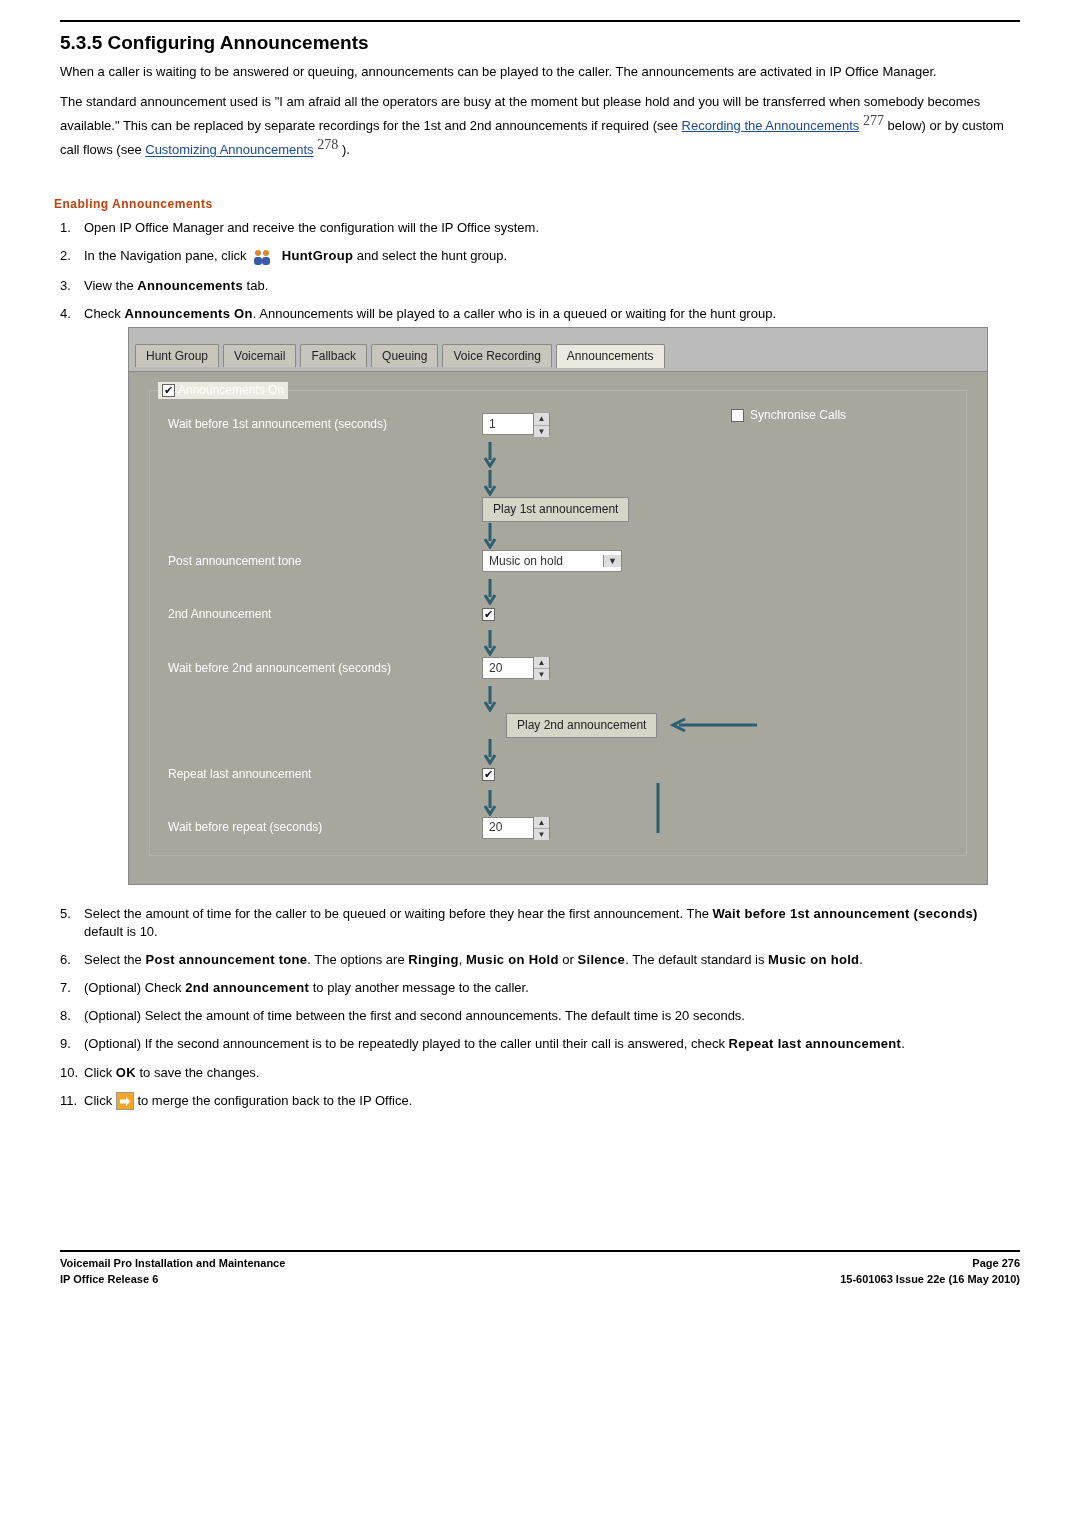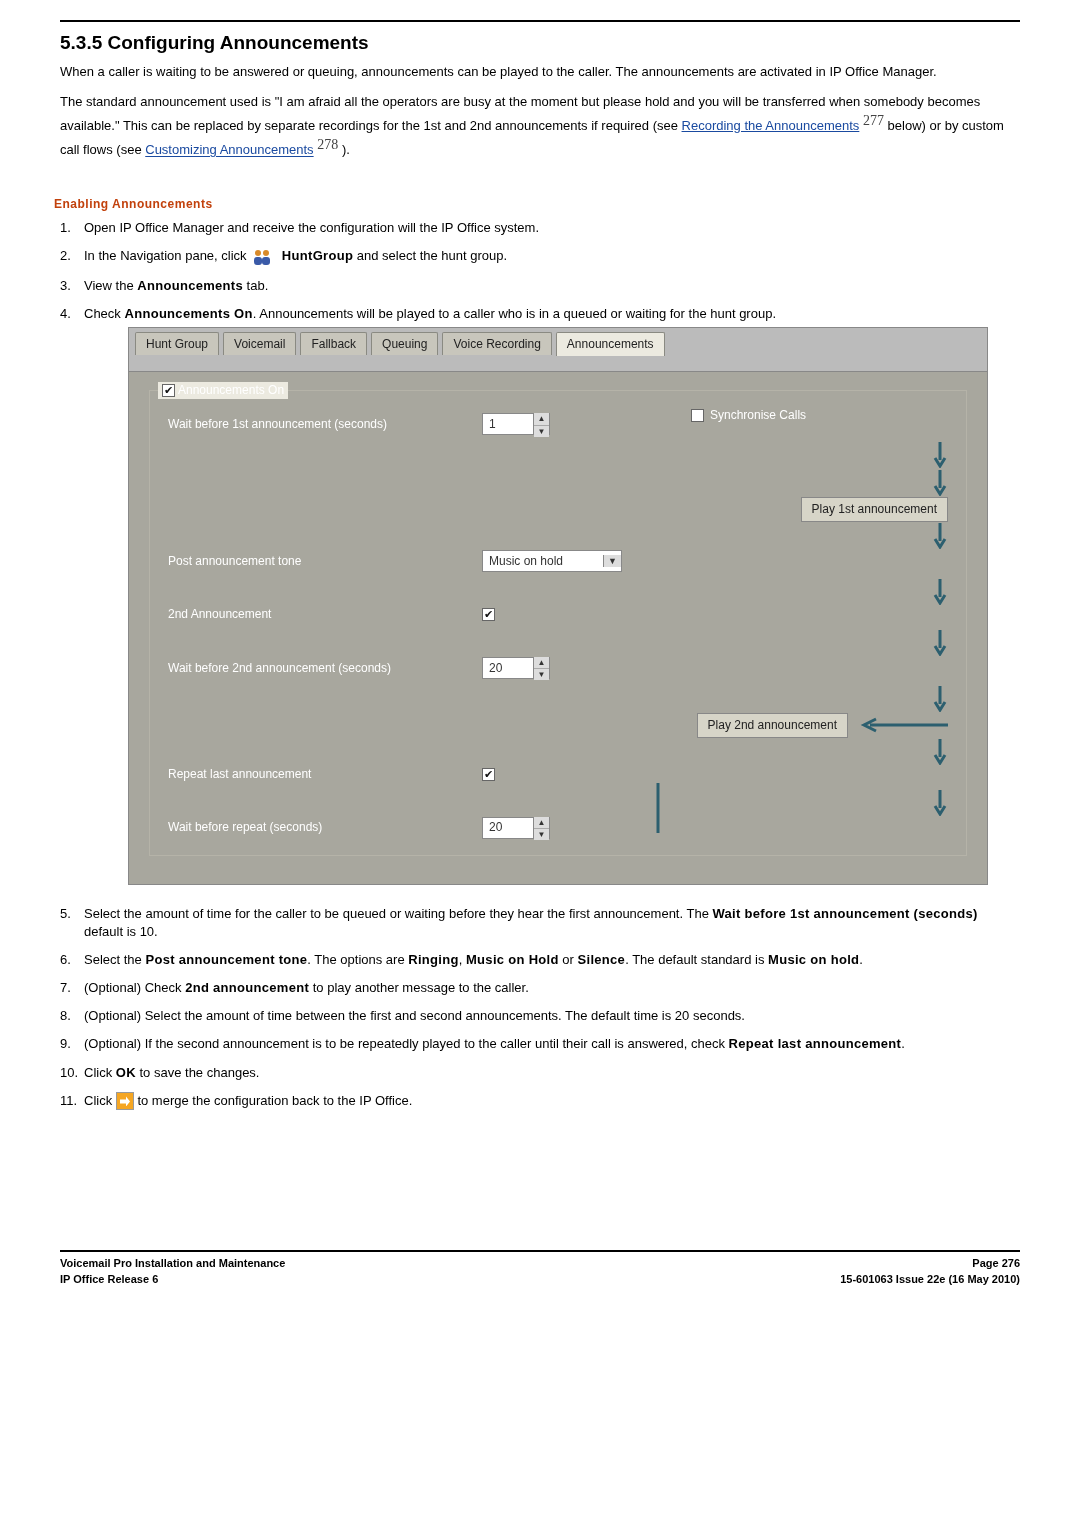--- a/index.html
+++ b/index.html
@@ -21,21 +21,21 @@
     ol.steps { list-style: none; padding-left: 24px; }
     ol.steps > li { margin-bottom: 10px; position: relative; }
     ol.steps > li .num { position: absolute; left: -24px; }
     .bold { font-weight: bold; letter-spacing: 0.3px; }
     .hg-icon { display:inline-block; vertical-align: middle; width:22px; height:20px; margin:0 4px 0 2px; }
     .hg-icon svg { width:22px; height:20px; }
     .merge-icon { display:inline-block; vertical-align:middle; width:18px; height:18px; background:#f5a623; border:1px solid #999; position:relative; }
     .merge-icon::after { content:""; position:absolute; left:3px; top:3px; width:10px; height:10px; background:#fff; clip-path: polygon(0 50%, 40% 0, 40% 30%, 100% 30%, 100% 70%, 40% 70%, 40% 100%); transform: scaleX(-1); }
     
     .panel-wrap { margin: 4px 0 20px 44px; width: 860px; }
-    .tabstrip { display:flex; align-items:flex-end; gap:4px; background:#bbb; padding:3px 6px 16px 6px; height:44px; border:1px solid #888; border-bottom:none;}
+    .tabstrip { display:flex; align-items:flex-end; gap:4px; background:#bbb; padding:3px 6px 4px 6px; height:44px; border:1px solid #888; border-bottom:none;}
     .tab { background:#c8c6bc; border:1px solid #8a8a82; border-bottom:none; padding:3px 10px; font-family: Tahoma, sans-serif; font-size:12px; color:#222; border-radius:2px 2px 0 0;}
     .tab.active { background:#eceae0; position:relative; top:1px; padding-bottom:4px; font-weight:normal;}
     .panel { background:#eceae0; border:1px solid #888; padding:18px 20px 28px 20px; font-family: Tahoma, sans-serif; font-size:12px; color:#1a1a1a; }
     .fieldframe { border:1px solid #b5b3a8; padding:16px 18px 10px 18px; position:relative; }
     .fieldframe-legend { position:absolute; top:-9px; left:8px; background:#eceae0; padding:0 4px; display:flex; align-items:center; gap:3px; }
     .chk { width:13px; height:13px; border:1px solid #666; background:#fff; display:inline-flex; align-items:center; justify-content:center; font-size:11px; line-height:1; }
     .chk.checked::after { content:"✔"; font-size:11px; color:#111; }
     .panel, .panel .lbl, .panel .row { color:#e8e8e8; }
     .panel { color:#333; }
     
@@ -49,23 +49,23 @@
     .spinbtns div:last-child{border-bottom:none;}
     .select { width:140px; position:relative; }
     .select .val{ padding:0 6px; flex:1; font-size:12px; color:#333;}
     .select .caret{ width:18px; background:#ddd; display:flex; align-items:center; justify-content:center; border-left:1px solid #888; font-size:9px;}
     .arrow-down { width:16px; height:28px; display:flex; align-items:center; justify-content:center; }
     .arrow-down svg { width:14px; height:26px; }
     .arrow-left { width:90px; height:16px; }
     .arrow-left svg { width:90px; height:16px; }
     .node-box { background:#d7d5c8; border:1px solid #888; padding:3px 10px; font-size:12px; color:#222; display:inline-block; }
     .toprow { display:flex; align-items:flex-start; gap:30px; }
-    .sync { display:flex; align-items:center; gap:6px; margin-left:80px;padding-left:31px; }
+    .sync { display:flex; align-items:center; gap:6px; margin-left:120px;padding-left:31px; }
     .sync .label { color:#fff; }
-    .flow-col { margin-left: 314px; display:flex; flex-direction:column; align-items:flex-end;}
+    .flow-col { margin-left: 314px; display:flex; flex-direction:column; align-items:flex-start;}
     .flow-join { display:flex; align-items:center; gap:10px;padding-left:24px;}
     .footer { margin-top:140px; }
     .footer .rule2 { border-top:2px solid #000; margin-bottom:4px;}
     .footer-row { display:flex; justify-content:space-between; font-size:11px; font-weight:bold;gap:42px;}
   </style>
 </head>
 <body>
 
 <div class="rule"></div>
 

